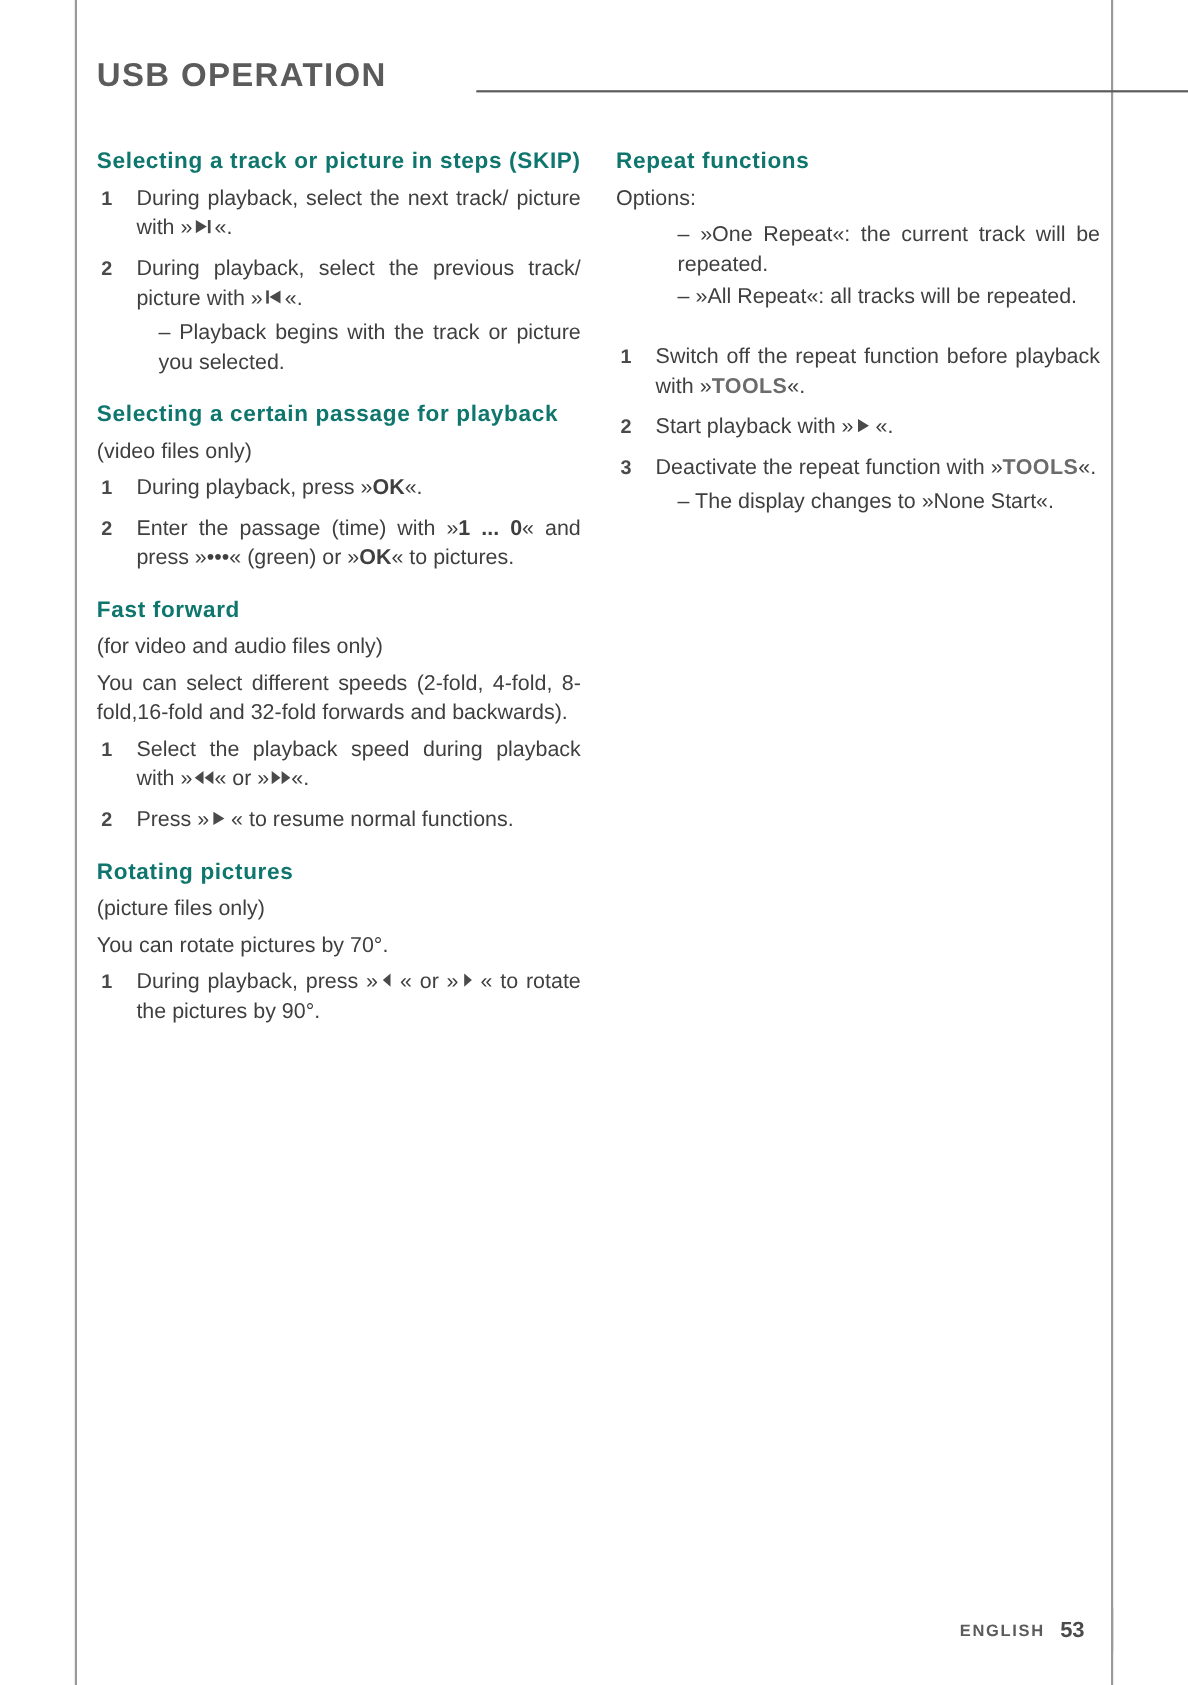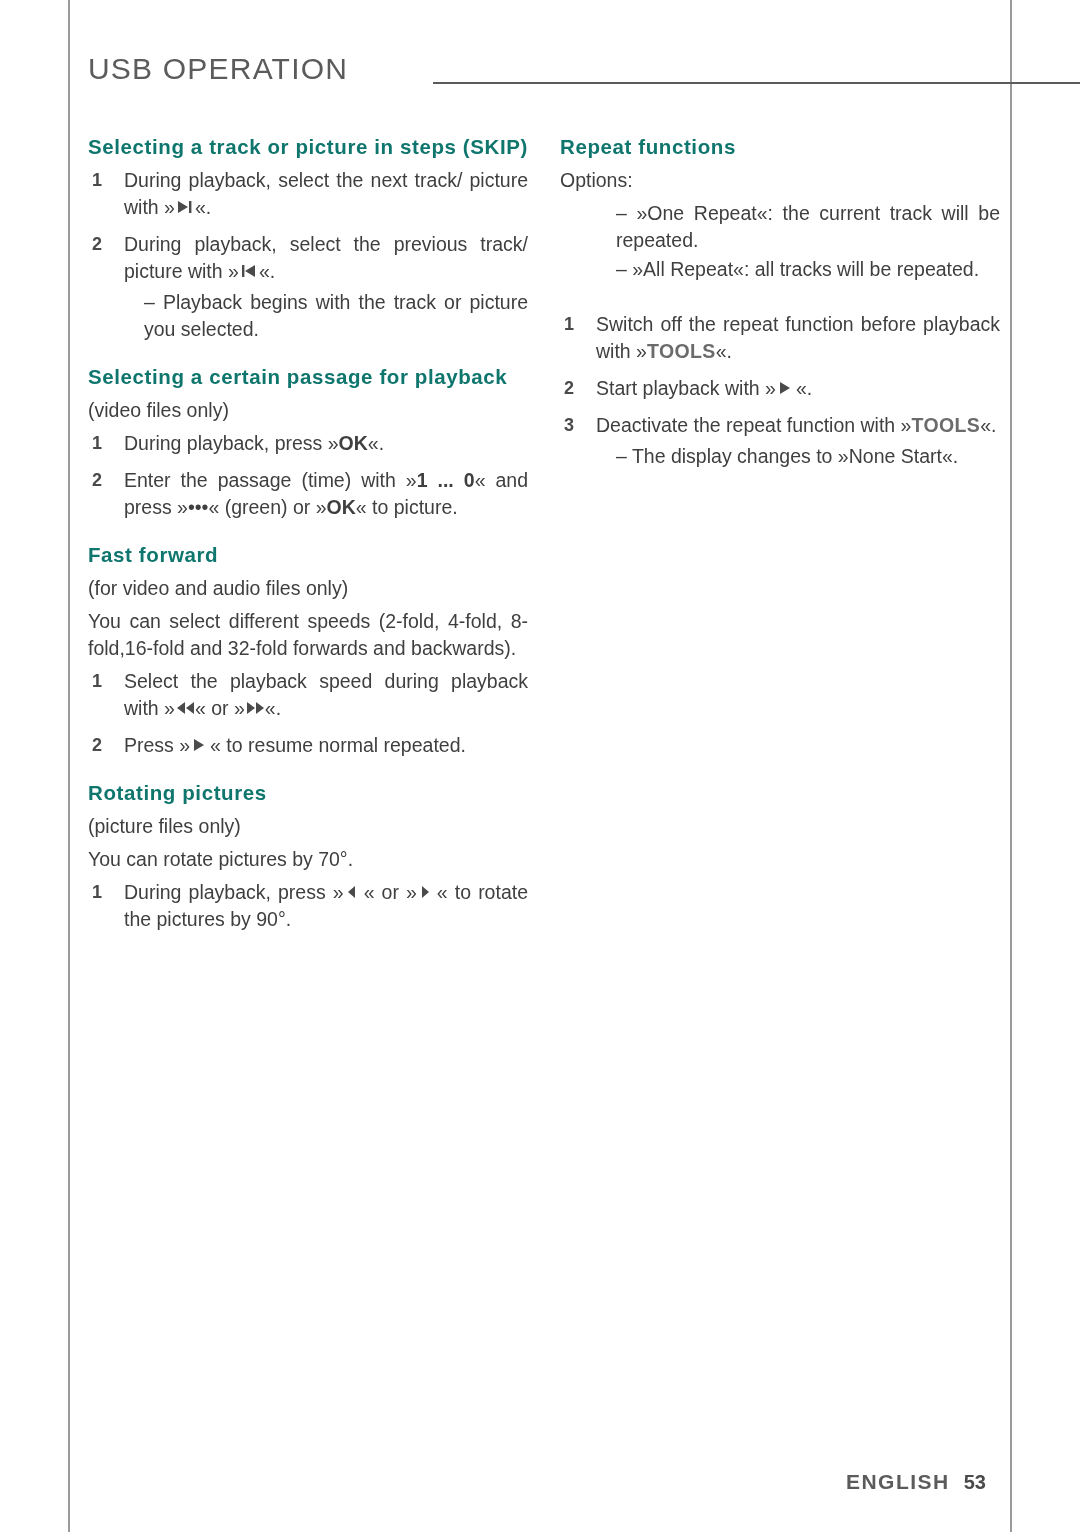--- a/index.html
+++ b/index.html
@@ -36,21 +36,21 @@
   }
   .header {
     position: absolute;
     left: 88px;
     top: 52px;
     width: 910px;
     height: 52px;
   }
   .header-title {
     font-size: 30px;
-    font-weight: normal;
+    font-weight: bold;
     letter-spacing: 1.2px;
     color: #5b5b5b;
     display: inline-block;
     vertical-align: middle;
     white-space: nowrap;
   }
   .header-rule {
     position: absolute;
     left: 345px;
     top: 30px;
@@ -136,21 +136,21 @@
   .key svg { display: block; }
 
   .footer {
     position: absolute;
     right: 88px;
     bottom: 38px;
     text-align: right;
     white-space: nowrap;
   }
   .footer .lang {
-    font-size: 21px;
+    font-size: 15px;
     font-weight: bold;
     letter-spacing: 1.5px;
     color: #5b5b5b;
     vertical-align: middle;
   }
   .footer .pageno {
     display: inline-block;
     font-size: 20px;
     font-weight: bold;
     color: #4a4a4a;
@@ -209,21 +209,21 @@
     <div class="block">
       <h2 class="sec">Selecting a certain passage for playback</h2>
       <p class="para para-plain">(video files only)</p>
       <ol class="steps">
         <li>
           <span class="num">1</span>
           <span><span>During playback, press »</span><span class="b">OK</span><span>«.</span></span>
         </li>
         <li>
           <span class="num">2</span>
-          <span><span>Enter the passage (time) with »</span><span class="b">1 ... 0</span><span>« and press »•••« (green) or »</span><span class="b">OK</span><span>« to picture.</span></span>
+          <span><span>Enter the passage (time) with »</span><span class="b">1 ... 0</span><span>« and press »•••« (green) or »</span><span class="b">OK</span><span>« to pictures.</span></span>
         </li>
       </ol>
     </div>
 
     <div class="block">
       <h2 class="sec">Fast forward</h2>
       <p class="para para-plain">(for video and audio files only)</p>
       <p class="para">You can select different speeds (2-fold, 4-fold, 8-fold,16-fold and 32-fold forwards and backwards).</p>
       <ol class="steps">
         <li>
@@ -233,21 +233,21 @@
                   <polygon points="19,2 11,8 19,14" fill="#4a4a4a"></polygon>
                 </svg></span><span>« or »</span><span class="key"><svg width="22" height="16" viewBox="0 0 22 16">
                   <polygon points="2,2 10,8 2,14" fill="#4a4a4a"></polygon>
                   <polygon points="11,2 19,8 11,14" fill="#4a4a4a"></polygon>
                 </svg></span><span>«.</span></span>
         </li>
         <li>
           <span class="num">2</span>
           <span><span>Press »</span><span class="key"><svg width="18" height="16" viewBox="0 0 18 16">
                   <polygon points="4,2 14,8 4,14" fill="#4a4a4a"></polygon>
-                </svg></span><span>« to resume normal repeated.</span></span>
+                </svg></span><span>« to resume normal functions.</span></span>
         </li>
       </ol>
     </div>
 
     <div class="block">
       <h2 class="sec">Rotating pictures</h2>
       <p class="para para-plain">(picture files only)</p>
       <p class="para para-plain">You can rotate pictures by 70°.</p>
       <ol class="steps">
         <li>

